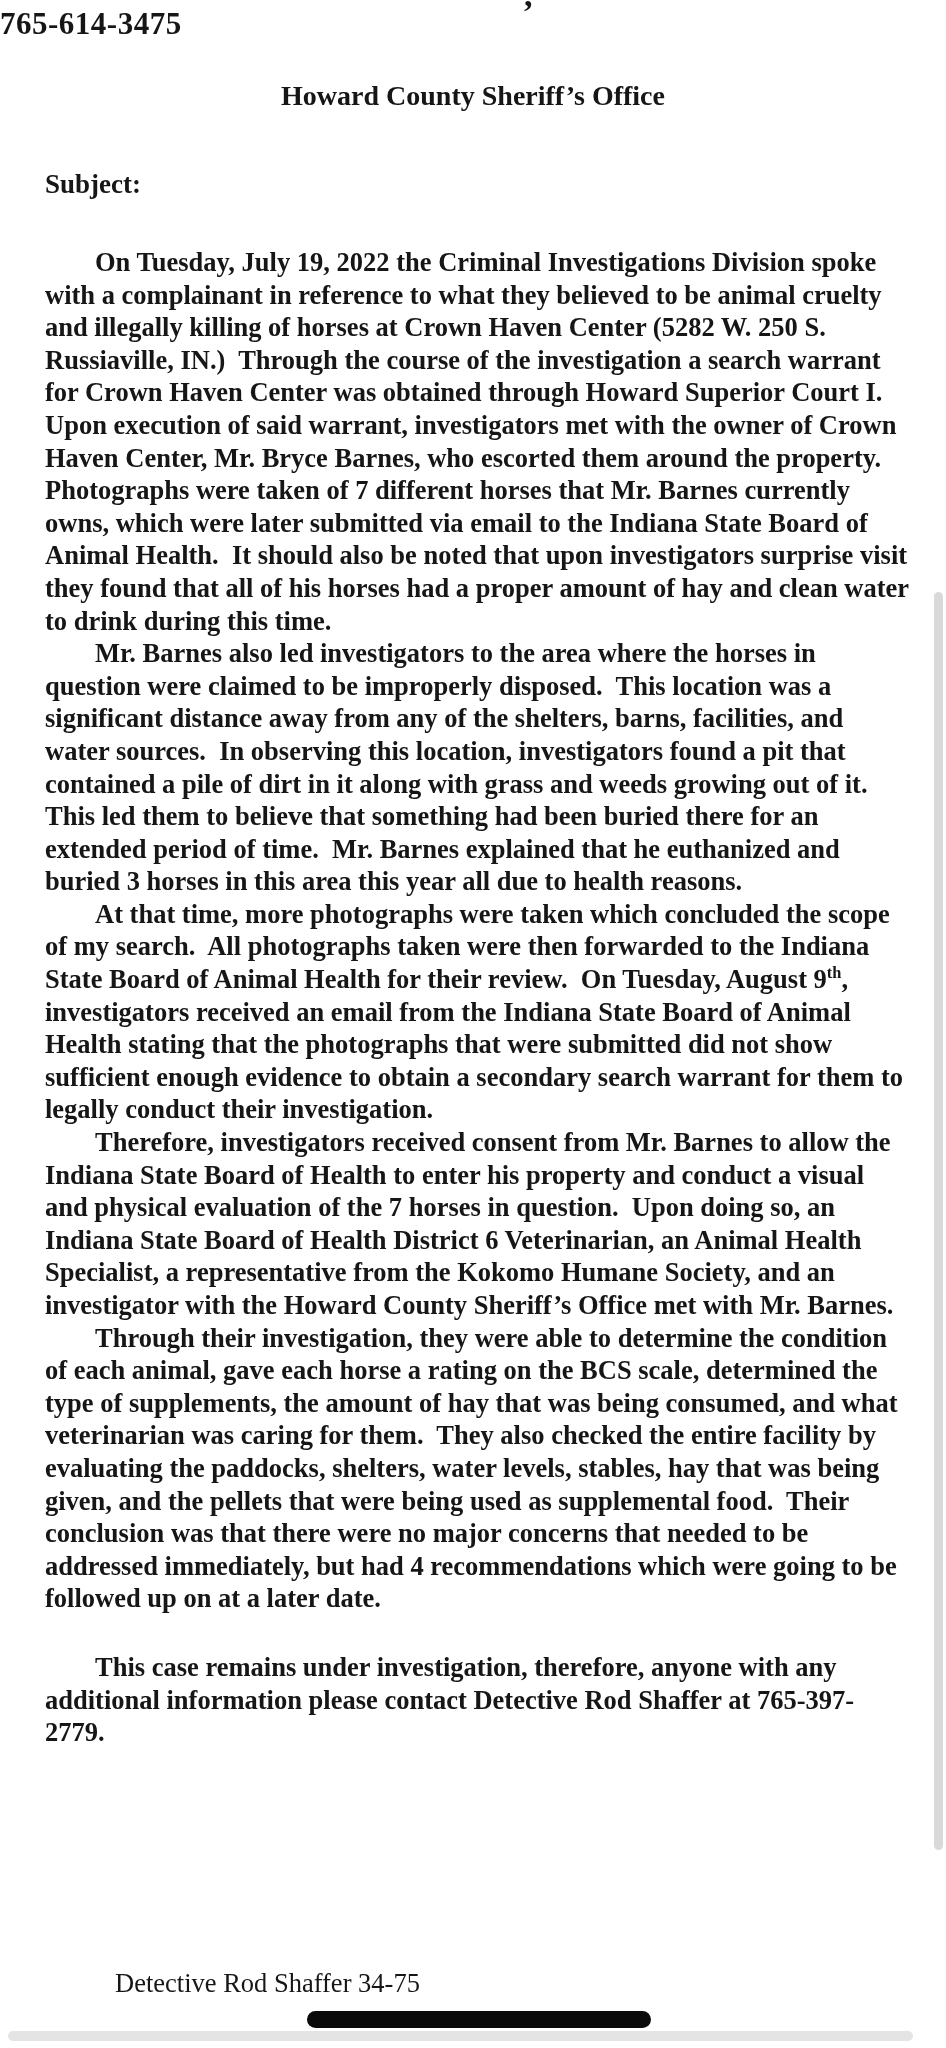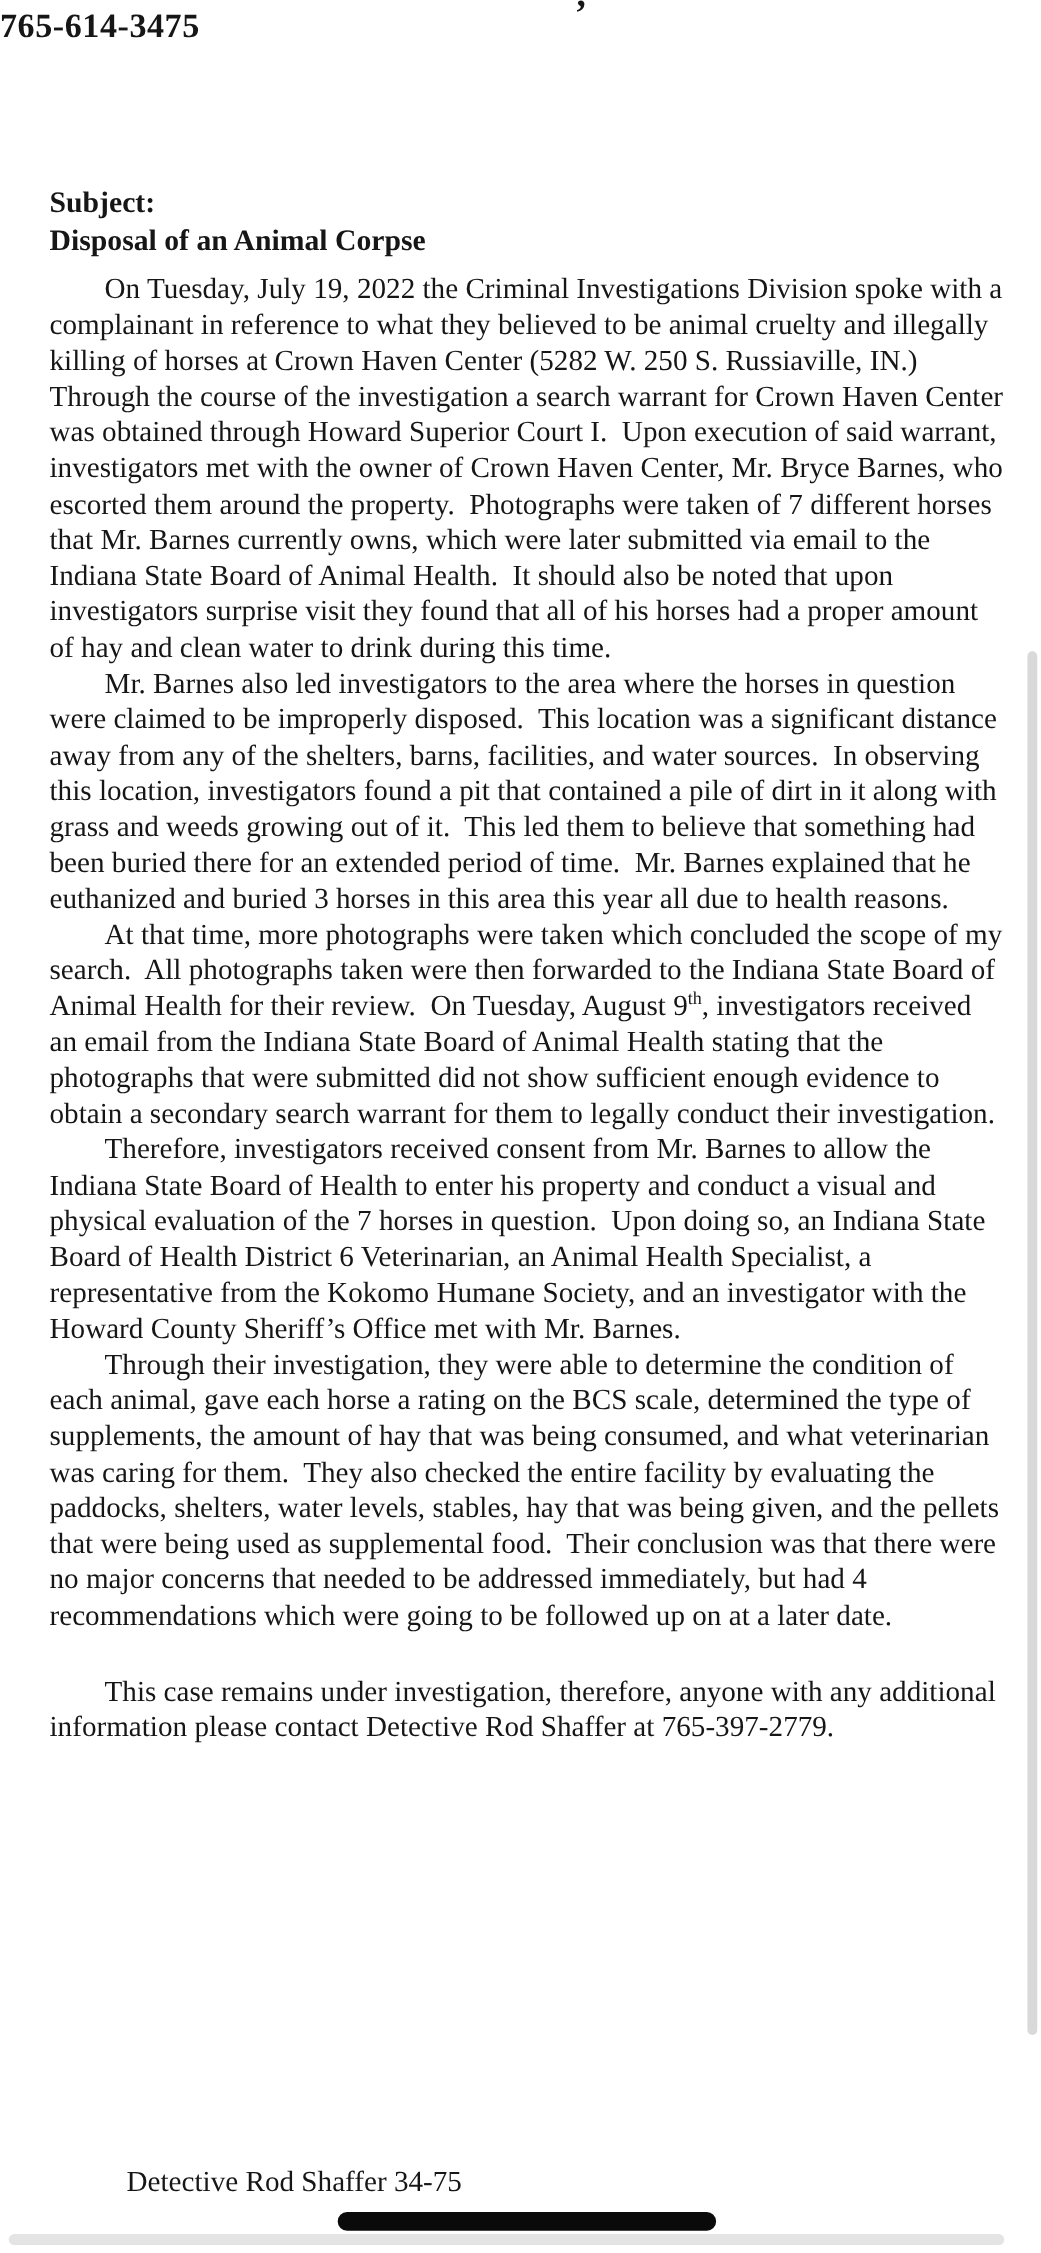--- a/index.html
+++ b/index.html
@@ -56,20 +56,21 @@
     top: 246px;
     left: 45px;
     right: 33px;
     font-size: 26.5px;
     line-height: 32.6px;
   }
   .doc-body p {
     margin: 0;
     text-indent: 50px;
     white-space: pre-wrap;
+    font-weight: bold;
   }
   .doc-body p.final { margin-top: 36px; }
   .doc-body sup {
     font-size: 0.62em;
     line-height: 0;
     vertical-align: super;
   }
   .signature {
     position: absolute;
     left: 115px;
@@ -106,27 +107,27 @@
 </style>
 </head>
 <body>
 
 <div class="page">
 
   <span class="cutoff-fragment">,</span>
 
   <div class="phone-title">765-614-3475</div>
 
+  <div class="office-title">Howard County Sheriff’s Office</div>
 
   <div class="subject-block">
     <div class="subject-line1">
       <span>Subject:</span>
       <span class="subject-tab"></span>
     </div>
-    <div>Disposal of an Animal Corpse</div>
   </div>
 
   <div class="doc-body">
       <p><span>On Tuesday, July 19, 2022 the Criminal Investigations Division spoke with a complainant in reference to what they believed to be animal cruelty and illegally killing of horses at Crown Haven Center (5282 W. 250 S. Russiaville, IN.)  Through the course of the investigation a search warrant for Crown Haven Center was obtained through Howard Superior Court I.  Upon execution of said warrant, investigators met with the owner of Crown Haven Center, Mr. Bryce Barnes, who escorted them around the property.  Photographs were taken of 7 different horses that Mr. Barnes currently owns, which were later submitted via email to the Indiana State Board of Animal Health.  It should also be noted that upon investigators surprise visit they found that all of his horses had a proper amount of hay and clean water to drink during this time.</span></p>
       <p><span>Mr. Barnes also led investigators to the area where the horses in question were claimed to be improperly disposed.  This location was a significant distance away from any of the shelters, barns, facilities, and water sources.  In observing this location, investigators found a pit that contained a pile of dirt in it along with grass and weeds growing out of it.  This led them to believe that something had been buried there for an extended period of time.  Mr. Barnes explained that he euthanized and buried 3 horses in this area this year all due to health reasons.</span></p>
       <p><span>At that time, more photographs were taken which concluded the scope of my search.  All photographs taken were then forwarded to the Indiana State Board of Animal Health for their review.  On Tuesday, August 9</span><sup>th</sup><span>, investigators received an email from the Indiana State Board of Animal Health stating that the photographs that were submitted did not show sufficient enough evidence to obtain a secondary search warrant for them to legally conduct their investigation.</span></p>
       <p><span>Therefore, investigators received consent from Mr. Barnes to allow the Indiana State Board of Health to enter his property and conduct a visual and physical evaluation of the 7 horses in question.  Upon doing so, an Indiana State Board of Health District 6 Veterinarian, an Animal Health Specialist, a representative from the Kokomo Humane Society, and an investigator with the Howard County Sheriff’s Office met with Mr. Barnes.</span></p>
       <p><span>Through their investigation, they were able to determine the condition of each animal, gave each horse a rating on the BCS scale, determined the type of supplements, the amount of hay that was being consumed, and what veterinarian was caring for them.  They also checked the entire facility by evaluating the paddocks, shelters, water levels, stables, hay that was being given, and the pellets that were being used as supplemental food.  Their conclusion was that there were no major concerns that needed to be addressed immediately, but had 4 recommendations which were going to be followed up on at a later date.</span></p>
       <p class="final"><span>This case remains under investigation, therefore, anyone with any additional information please contact Detective Rod Shaffer at 765-397-2779.</span></p>
     </div>

